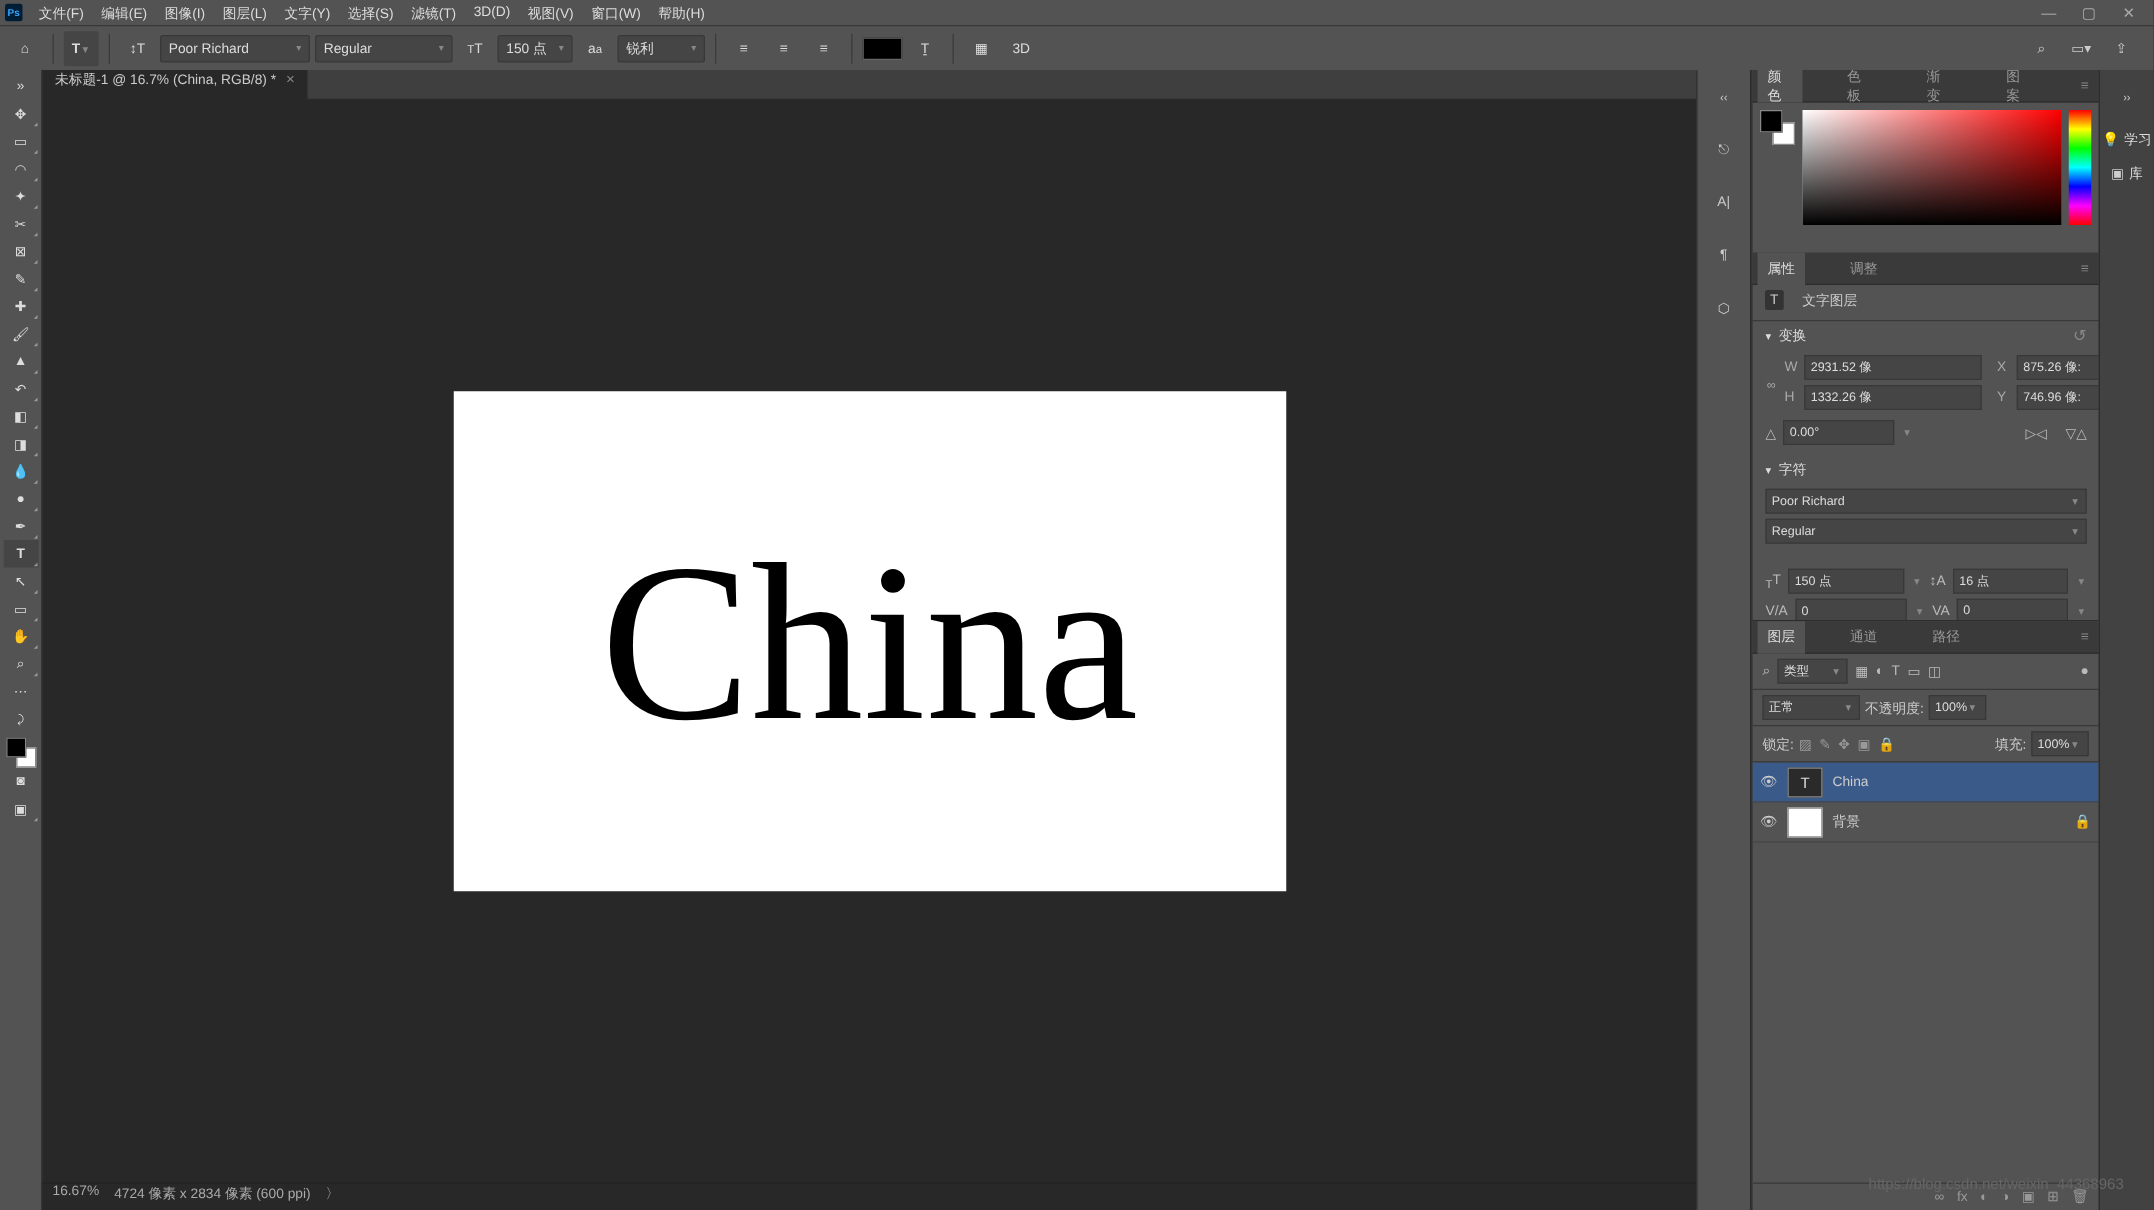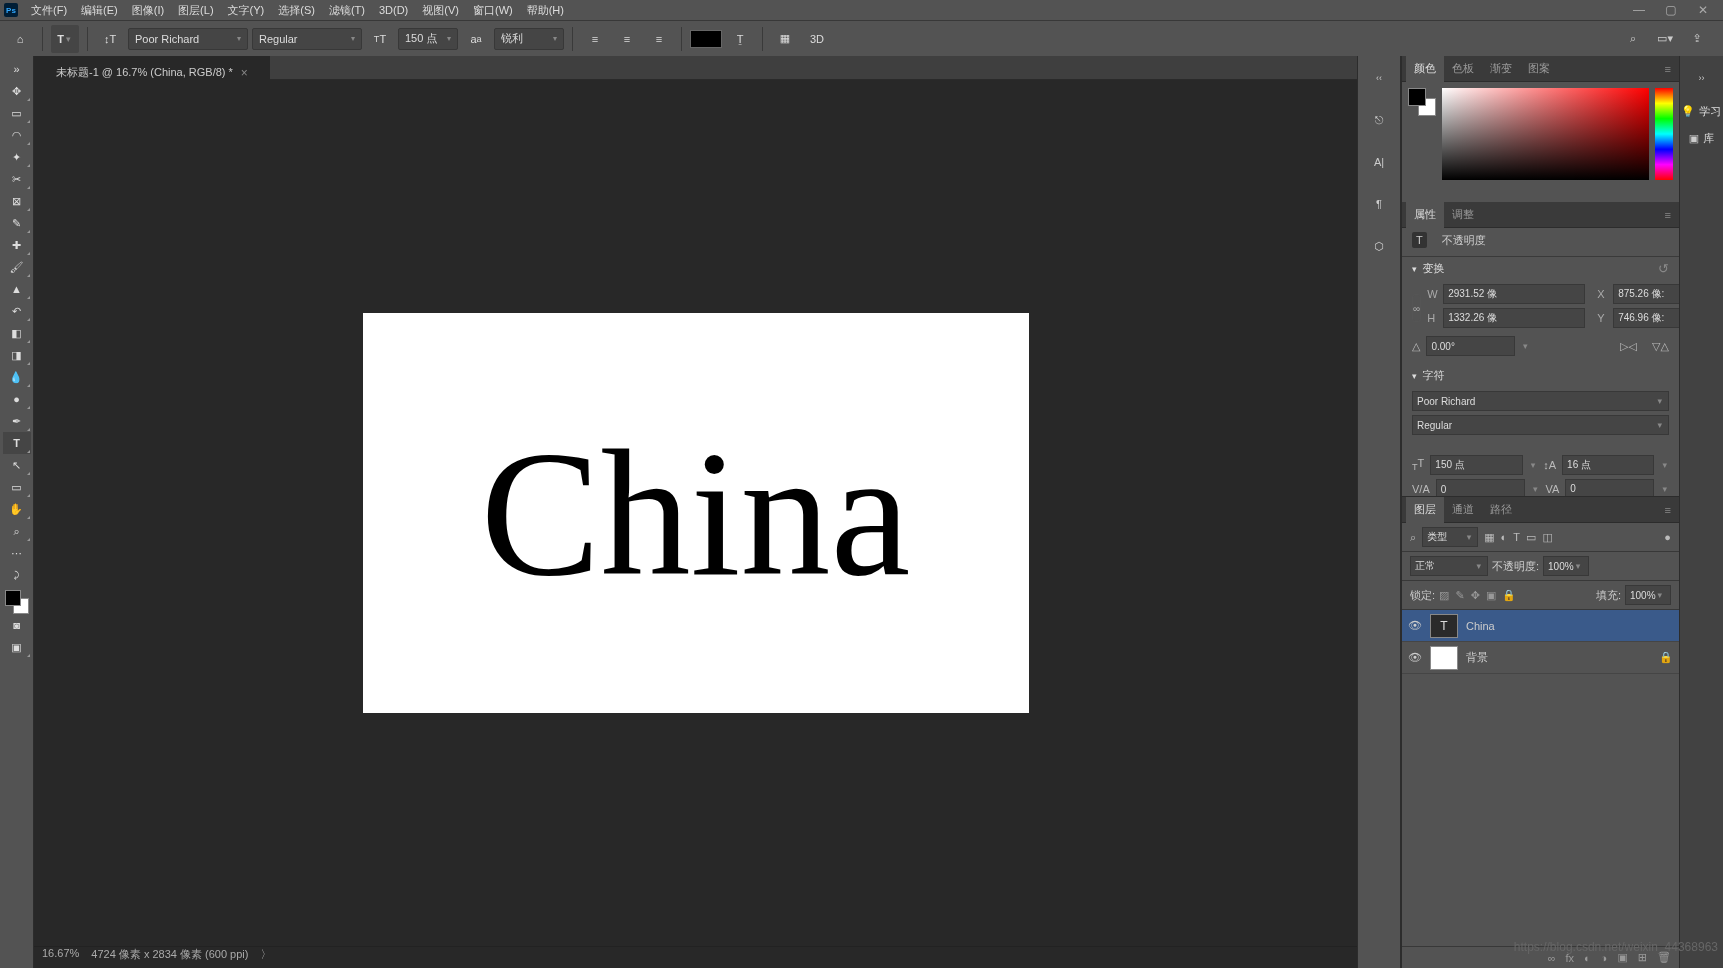--- a/index.html
+++ b/index.html
@@ -20,30 +20,30 @@
 .main-area { display: flex; height: calc(100% - 56px); }
 .left-tools { width: 34px; background: #535353; border-right: 1px solid #2c2c2c; display: flex; flex-direction: column; align-items: center; padding: 2px 0; }
 .tool-btn { width: 28px; height: 22px; display: flex; align-items: center; justify-content: center; color: #ddd; margin: 0; cursor: pointer; position: relative; }
 .tool-btn.active { background: #454545; }
 .tool-corner::after { content: ''; position: absolute; bottom: 1px; right: 1px; width: 0; height: 0; border-left: 3px solid transparent; border-bottom: 3px solid #999; }
 .color-swatches { margin-top: 4px; position: relative; width: 24px; height: 24px; }
 .fg-color { position: absolute; top: 0; left: 0; width: 16px; height: 16px; background: #000; border: 1px solid #888; }
 .bg-color { position: absolute; bottom: 0; right: 0; width: 16px; height: 16px; background: #fff; border: 1px solid #888; }
 .canvas-area { flex: 1; display: flex; flex-direction: column; background: #282828; }
 .tab-bar { height: 24px; background: #3f3f3f; display: flex; align-items: center; border-bottom: 1px solid #2a2a2a; }
-.doc-tab { height: 24px; padding: 0 22px; background: #282828; display: flex; align-items: flex-end; gap: 8px; font-size: 11px; color: #ccc; }
+.doc-tab { height: 24px; padding: 0 10px; background: #282828; display: flex; align-items: flex-start; gap: 8px; font-size: 11px; color: #ccc; }
 .tab-close { color: #888; cursor: pointer; font-size: 12px; }
 .canvas-viewport { flex: 1; display: flex; align-items: center; justify-content: center; overflow: hidden; position: relative; }
 .artboard { width: 666px; height: 400px; background: #fff; display: flex; align-items: center; justify-content: center; }
 .canvas-text { font-family: Georgia, 'Times New Roman', serif; font-size: 180px; color: #000; }
 .status-bar { height: 22px; background: #282828; display: flex; align-items: flex-start; padding: 0 8px; font-size: 11px; color: #aaa; gap: 12px; border-top: 1px solid #222; }
 .right-dock { width: 44px; background: #535353; border-left: 1px solid #2c2c2c; border-right: 1px solid #2c2c2c; display: flex; flex-direction: column; align-items: center; padding-top: 8px; gap: 14px; }
 .dock-icon { width: 28px; height: 28px; display: flex; align-items: center; justify-content: center; color: #ccc; }
 .panels { width: 278px; background: #535353; border-left: 1px solid #2c2c2c; display: flex; flex-direction: column; }
-.panel-tabs { height: 26px; display: flex; align-items: center; background: #3a3a3a; border-bottom: 1px solid #2c2c2c; padding: 0 4px; }
+.panel-tabs { height: 26px; display: flex; align-items: center; background: #3a3a3a; border-bottom: 1px solid #2c2c2c; padding: 0 4px; gap: 28px; }
 .panel-tab { padding: 0 8px; height: 26px; display: flex; align-items: center; font-size: 11px; color: #999; cursor: pointer; }
 .panel-tab.active { background: #535353; color: #ddd; }
 .panel-menu { margin-left: auto; color: #888; padding: 0 4px; }
 .color-panel { height: 120px; padding: 6px; display: flex; gap: 6px; }
 .color-fg-bg { position: relative; width: 28px; height: 28px; }
 .cfg { position: absolute; top: 0; left: 0; width: 18px; height: 18px; background: #000; border: 1px solid #888; }
 .cbg { position: absolute; bottom: 0; right: 0; width: 18px; height: 18px; background: #fff; border: 1px solid #888; }
 .color-field { flex: 1; height: 92px; background: linear-gradient(to bottom, rgba(0,0,0,0) 0%, #000 100%), linear-gradient(to right, #fff 0%, #ff0000 100%); }
 .hue-strip { width: 18px; height: 92px; background: linear-gradient(to bottom, #f00, #ff0, #0f0, #0ff, #00f, #f0f, #f00); }
 .section-header { display: flex; align-items: center; padding: 4px 10px; font-size: 11px; color: #ddd; }
@@ -58,21 +58,21 @@
 .layers-toolbar2 { padding: 4px 8px; display: flex; align-items: center; gap: 4px; border-bottom: 1px solid #383838; font-size: 11px; }
 .layer-list { flex: 1; overflow: auto; }
 .layer-row { display: flex; align-items: center; height: 32px; padding: 0 6px; gap: 8px; border-bottom: 1px solid #454545; }
 .layer-row.active { background: #3a5a8a; }
 .eye-icon { width: 14px; text-align: center; }
 .layer-thumb { width: 28px; height: 24px; background: #fff; border: 1px solid #888; display: flex; align-items: center; justify-content: center; font-size: 12px; color: #000; }
 .layer-thumb.text { background: #2a2a2a; color: #ddd; }
 .far-right { width: 44px; background: #424242; border-left: 1px solid #2c2c2c; display: flex; flex-direction: column; align-items: center; padding-top: 8px; gap: 12px; }
 .lightbulb { color: #e8c850; }
 .learn-text { writing-mode: horizontal-tb; font-size: 11px; color: #ddd; }
-.watermark { position: absolute; bottom: 14px; right: 5px; color: #666; font-size: 12px; }
+.watermark { position: absolute; bottom: 14px; right: 24px; color: #666; font-size: 12px; }
 .lock-icons { display: flex; gap: 6px; color: #999; }
 .small-icon { font-size: 11px; color: #bbb; }
 .color-box { width: 32px; height: 18px; background: #000; border: 1px solid #666; }
 .reset-icon { margin-left: auto; color: #888; font-size: 13px; }
 .link-icon { width: 16px; height: 28px; border: 1px solid #555; border-radius: 3px; display: flex; align-items: center; justify-content: center; font-size: 10px; color: #aaa; }
 .chev { color: #888; font-size: 9px; padding: 0 2px; }
 </style>
 </head>
 <body>
 
@@ -220,21 +220,21 @@
       <div class="color-field"></div>
       <div class="hue-strip"></div>
     </div>
 
     <div class="panel-tabs">
       <div class="panel-tab active">属性</div>
       <div class="panel-tab">调整</div>
       <div class="panel-menu">≡</div>
     </div>
     <div class="prop-content">
-      <div class="prop-row"><span style="background:#333;padding:2px 4px;border-radius:2px">T</span>&nbsp;<span>不透明度</span></div>
+      <div class="prop-row"><span style="background:#333;padding:2px 4px;border-radius:2px">T</span>&nbsp;<span>文字图层</span></div>
     </div>
     <div style="overflow:auto;max-height:240px;border-top:1px solid #3a3a3a">
     <div class="section-header">
           <span class="sec-arrow">▾</span>
           <span>变换</span>
           <span class="reset-icon">↺</span>
         </div>
     <div class="prop-content">
       <div class="prop-row">
         <div class="link-icon">∞</div>

